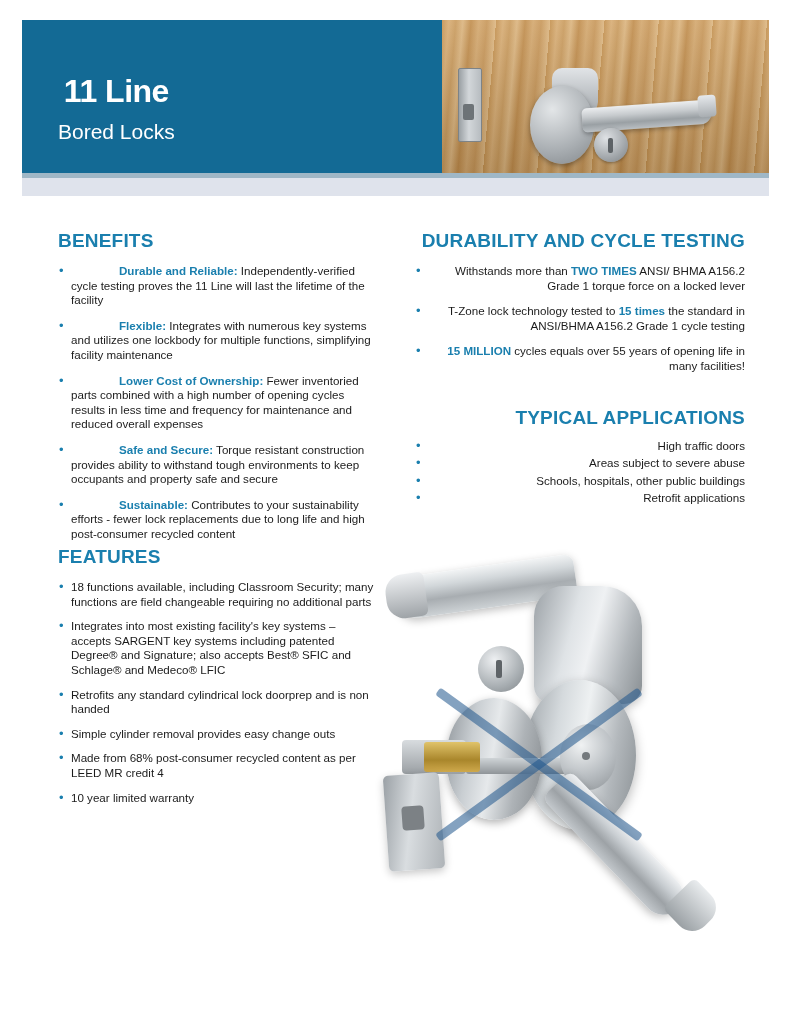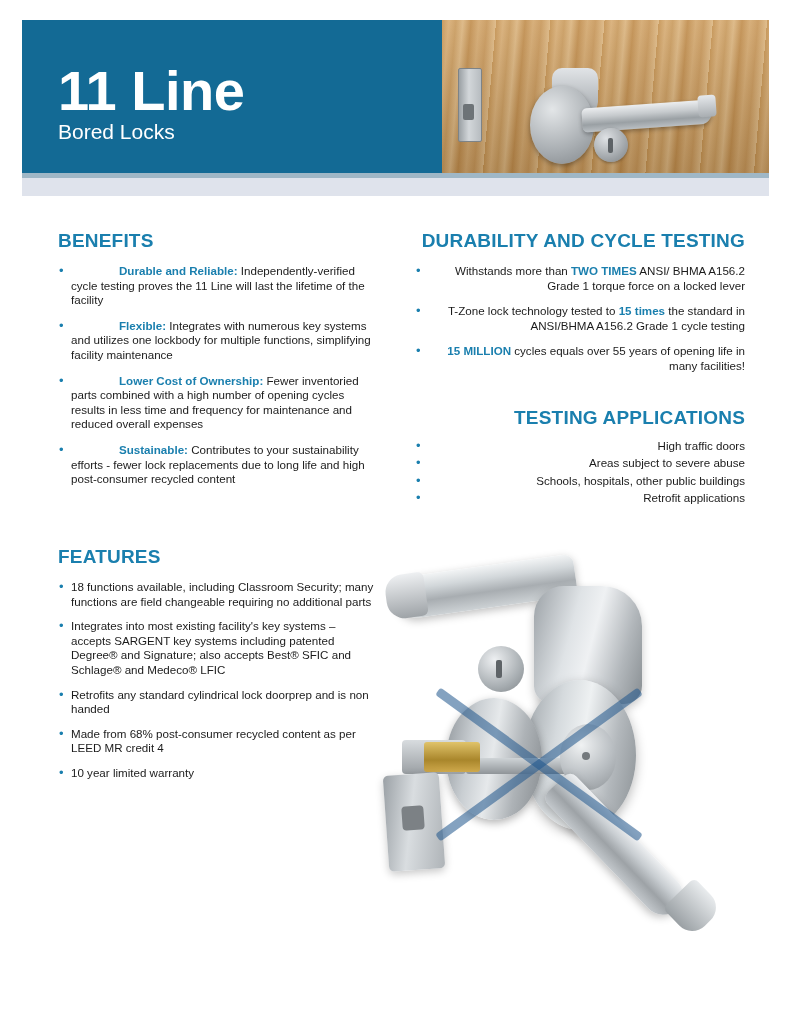--- a/index.html
+++ b/index.html
@@ -137,24 +137,25 @@
     background: linear-gradient(180deg,#e6e9ec,#a8adb1);
     transform: rotate(-4deg);
   }
   .title-wrap {
     position: absolute;
     left: 36px;
     top: 46px;
     color: #ffffff;
   }
   .title-main {
-    font-size: 56px;
+    font-size: 32px;
     font-weight: bold;
     line-height: 50px;
     letter-spacing: -0.5px;
+    text-align: center;
   }
   .title-sub {
     font-size: 21px;
     line-height: 26px;
     margin-top: 3px;
     font-weight: normal;
   }
   
   .header-rule {
     position: absolute;
@@ -458,20 +459,23 @@
           <li>
             <span class="lead">Durable and Reliable:</span><span> Independently-verified cycle testing proves the 11 Line will last the lifetime of the facility</span>
           </li>
           <li>
             <span class="lead">Flexible:</span><span> Integrates with numerous key systems and utilizes one lockbody for multiple functions, simplifying facility maintenance</span>
           </li>
           <li>
             <span class="lead">Lower Cost of Ownership:</span><span> Fewer inventoried parts combined with a high number of opening cycles results in less time and frequency for maintenance and reduced overall expenses</span>
           </li>
           <li>
+            <span class="lead">Safe and Secure:</span><span> Torque resistant construction provides ability to withstand tough environments to keep occupants and property safe and secure</span>
+          </li>
+          <li>
             <span class="lead">Sustainable:</span><span> Contributes to your sustainability efforts - fewer lock replacements due to long life and high post-consumer recycled content</span>
           </li>
         </ul>
       </div>
 
       <div class="col-right">
         <h2 class="section-title">DURABILITY AND CYCLE TESTING</h2>
         <ul class="bullets">
           <li>
             <span>Withstands more than </span><span class="hl">TWO TIMES</span><span> ANSI/ BHMA A156.2 Grade 1 torque force on a locked lever</span>
@@ -479,35 +483,36 @@
           <li>
             <span>T-Zone lock technology tested to </span><span class="hl">15 times</span><span> the standard in ANSI/BHMA A156.2 Grade 1 cycle testing</span>
           </li>
           <li>
             <span></span><span class="hl">15 MILLION</span><span> cycles equals over 55 years of opening life in many facilities!</span>
           </li>
         </ul>
 
         <div style="height:22px"></div>
 
-        <h2 class="section-title tight">TESTING APPLICATIONS</h2>
+        <h2 class="section-title tight">TYPICAL APPLICATIONS</h2>
         <ul class="bullets compact">
           <li>High traffic doors</li>
           <li>Areas subject to severe abuse</li>
           <li>Schools, hospitals, other public buildings</li>
           <li>Retrofit applications</li>
         </ul>
       </div>
 
       <div class="features">
         <h2 class="section-title">FEATURES</h2>
         <ul class="bullets">
           <li>18 functions available, including Classroom Security; many functions are field changeable requiring no additional parts</li>
           <li>Integrates into most existing facility's key systems – accepts SARGENT key systems including patented Degree® and Signature; also accepts Best® SFIC and Schlage® and Medeco® LFIC</li>
           <li>Retrofits any standard cylindrical lock doorprep and is non handed</li>
+          <li>Simple cylinder removal provides easy change outs</li>
           <li>Made from 68% post-consumer recycled content as per LEED MR credit 4</li>
           <li>10 year limited warranty</li>
         </ul>
       </div>
 
       <div class="product">
         <div class="p-lever-top"></div>
         <div class="p-lever-tip"></div>
         <div class="p-neck-top"></div>
         <div class="p-rose-back"></div>

